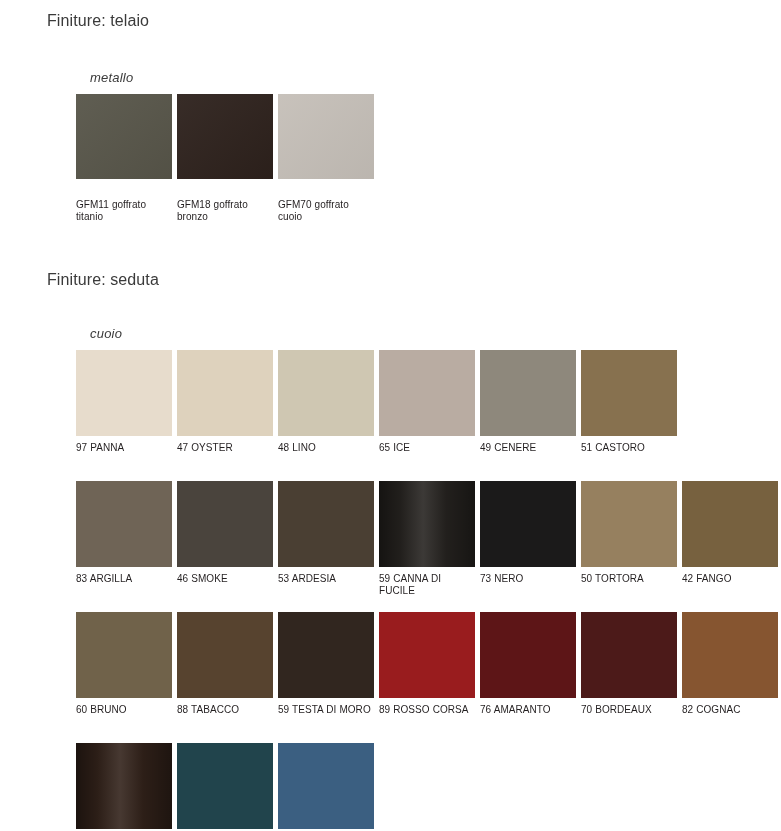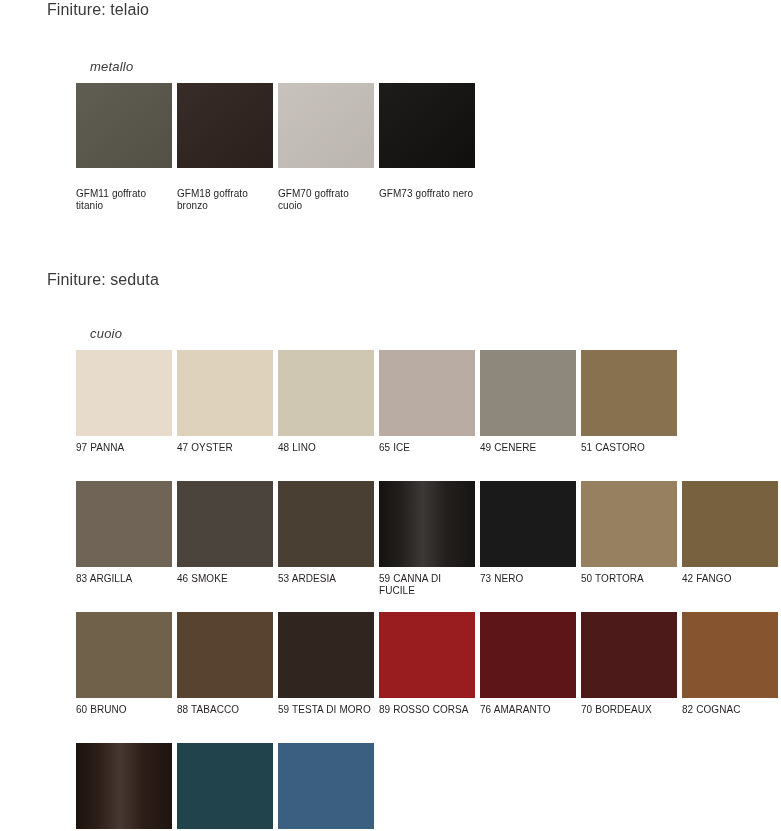--- a/index.html
+++ b/index.html
@@ -38,21 +38,21 @@
     font-size: 13px;
     font-style: italic;
     font-weight: 400;
     color: #3a3a3a;
     margin: 0;
     padding-left: 90px;
     letter-spacing: 0.2px;
   }
 
   
-  #section-telaio { position: absolute; top: 1px; left: 0; width: 781px; }
+  #section-telaio { position: absolute; top: 12px; left: 0; width: 781px; }
   #section-telaio .section-subtitle { margin-top: 40px; }
 
   #section-seduta { position: absolute; top: 271px; left: 0; width: 781px; }
   #section-seduta .section-subtitle { margin-top: 37px; }
 
   
   .swatch-grid {
     padding-left: 76px;
     margin-top: 9px;
     display: flex;
@@ -116,24 +116,20 @@
             <div class="swatch-label">GFM11 goffrato titanio</div>
           </div>
           <div class="swatch-cell">
             <div class="swatch-chip" style="background: linear-gradient(to right bottom, rgba(255, 255, 255, 0.05) 0%, rgba(0, 0, 0, 0.05) 100%), rgb(45, 33, 28);"></div>
             <div class="swatch-label">GFM18 goffrato bronzo</div>
           </div>
           <div class="swatch-cell">
             <div class="swatch-chip" style="background: linear-gradient(to right bottom, rgba(255, 255, 255, 0.05) 0%, rgba(0, 0, 0, 0.05) 100%), rgb(197, 191, 184);"></div>
             <div class="swatch-label">GFM70 goffrato cuoio</div>
           </div>
-          <div class="swatch-cell">
-            <div class="swatch-chip" style="background: linear-gradient(to right bottom, rgba(255, 255, 255, 0.05) 0%, rgba(0, 0, 0, 0.05) 100%), rgb(18, 15, 15);"></div>
-            <div class="swatch-label">GFM73 goffrato nero</div>
-          </div>
         </div>
       </div>
   </div>
 
   <div id="section-seduta">
     <h2 class="section-heading">Finiture: seduta</h2>
     <div class="section-subtitle">cuoio</div>
     <div class="swatch-grid" id="grid-cuoio">
         <div class="swatch-row">
           <div class="swatch-cell">

